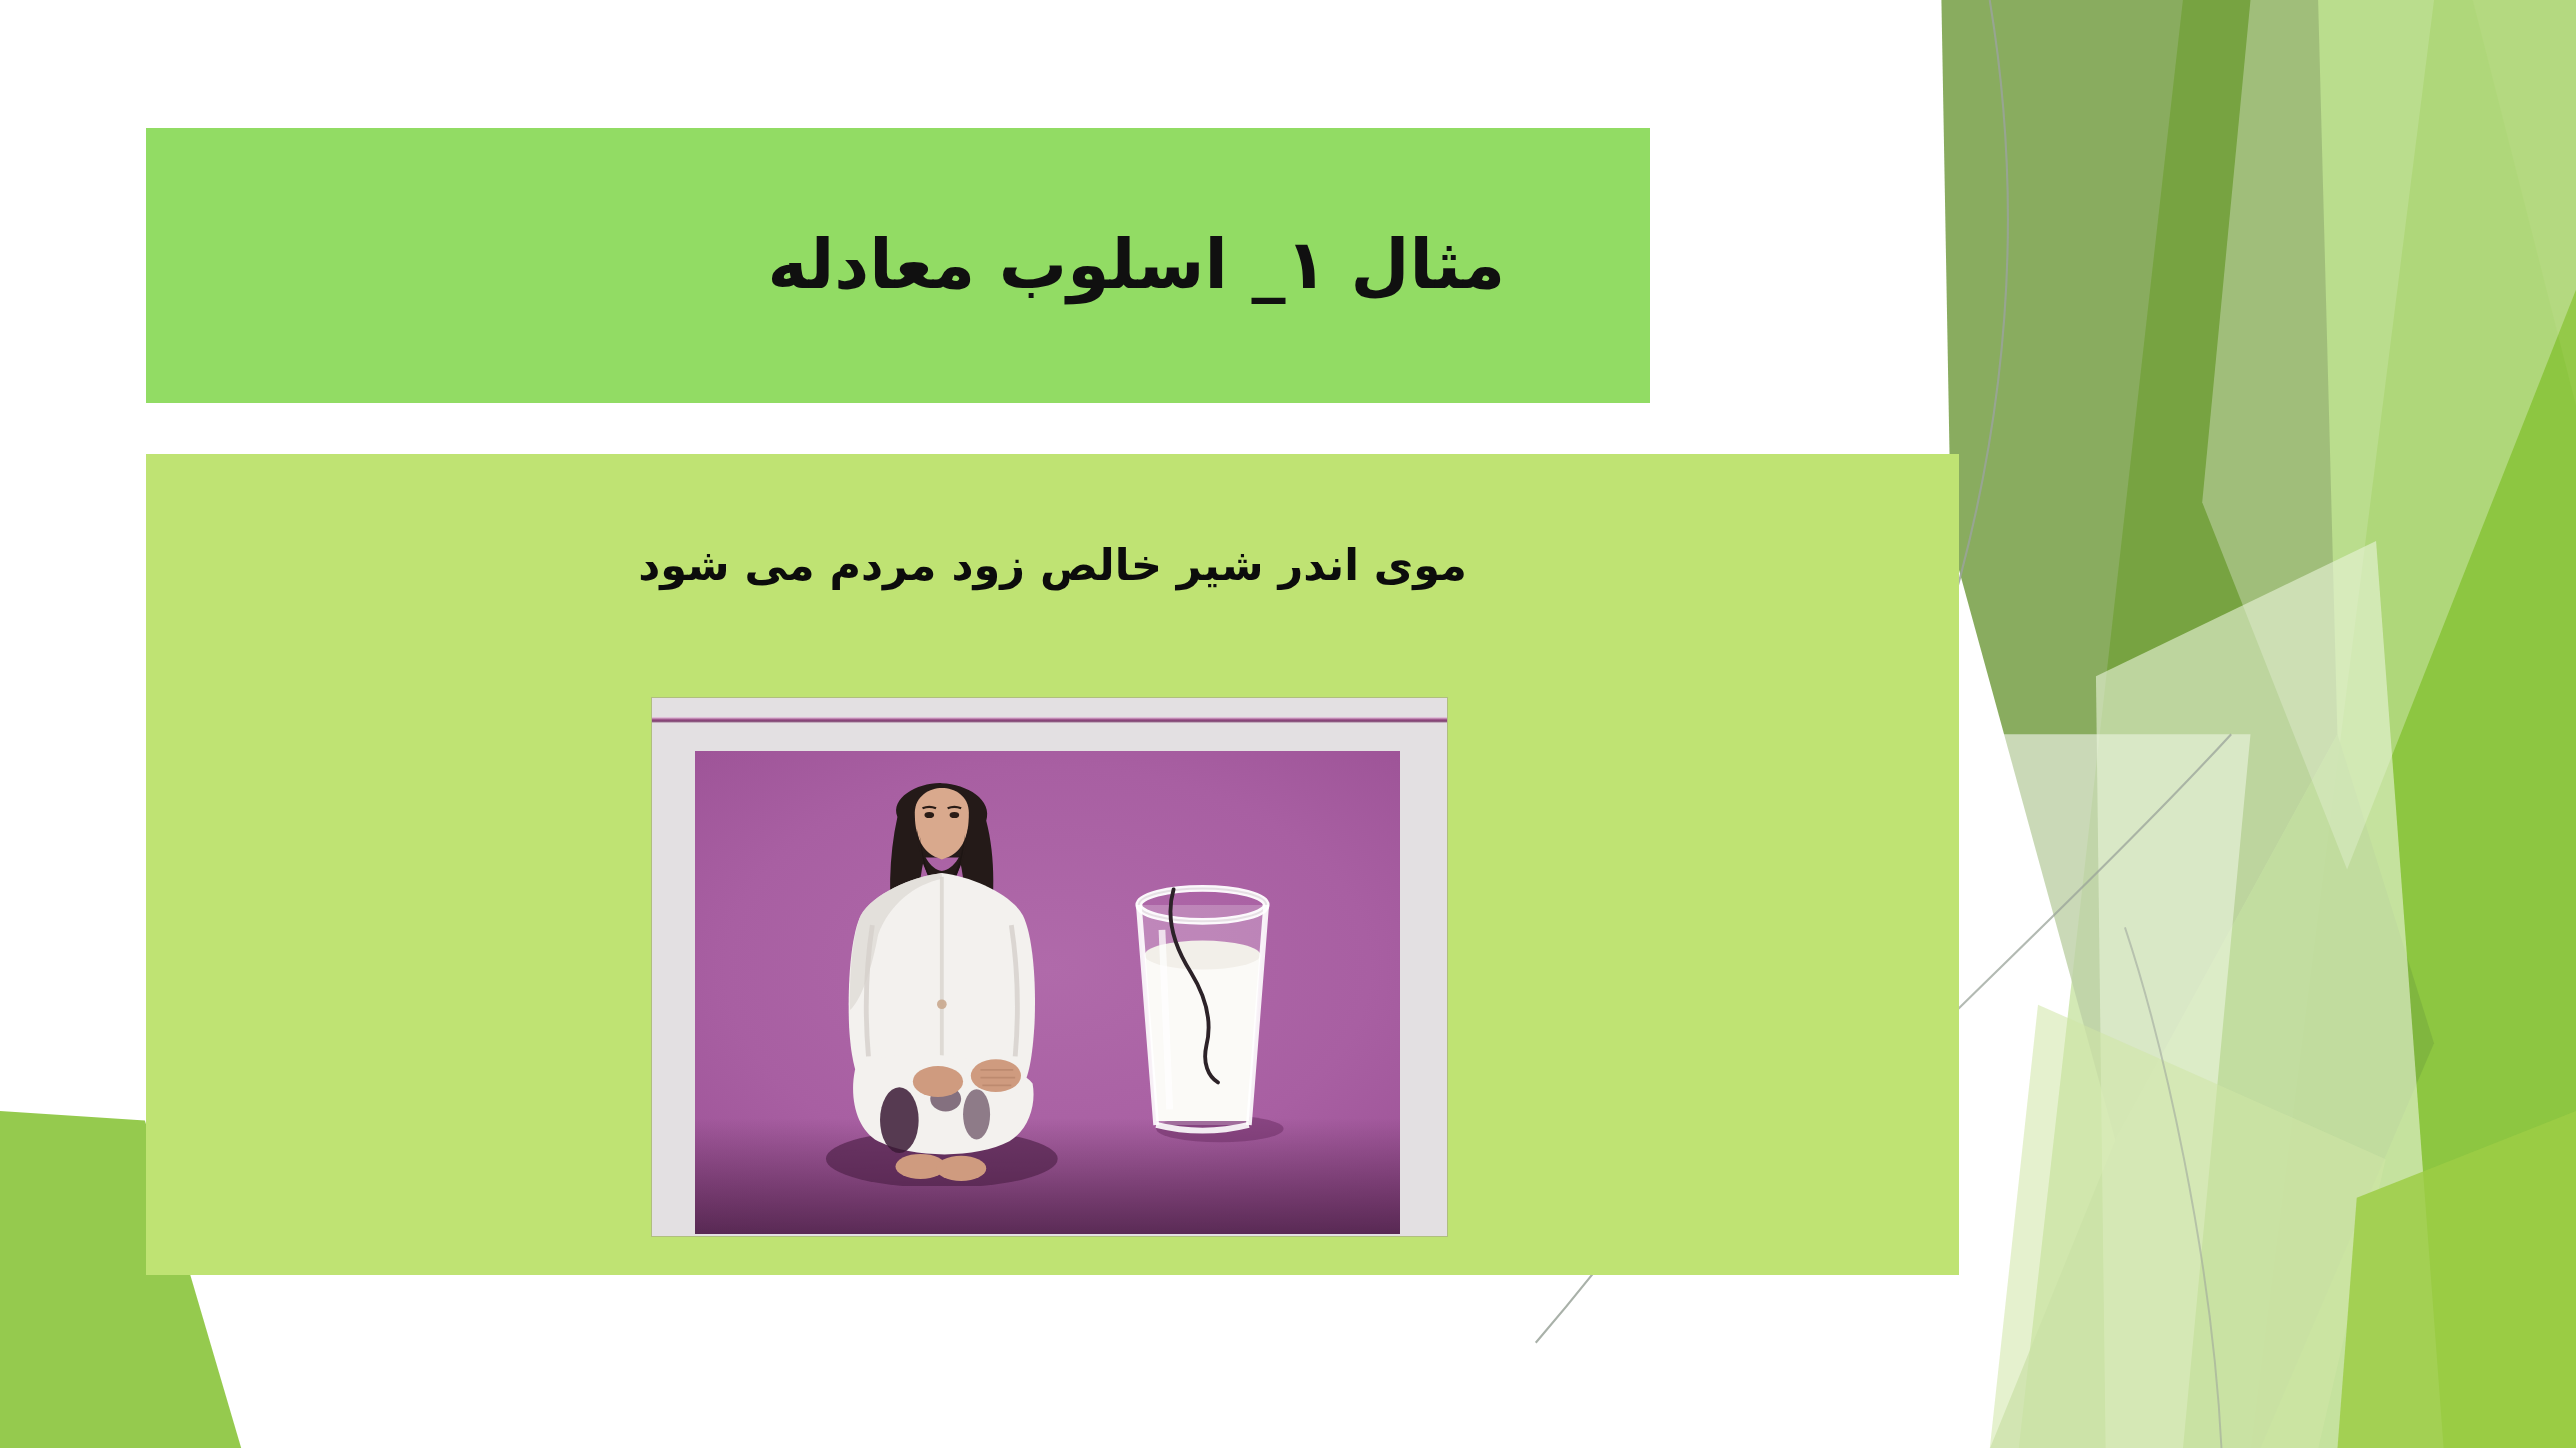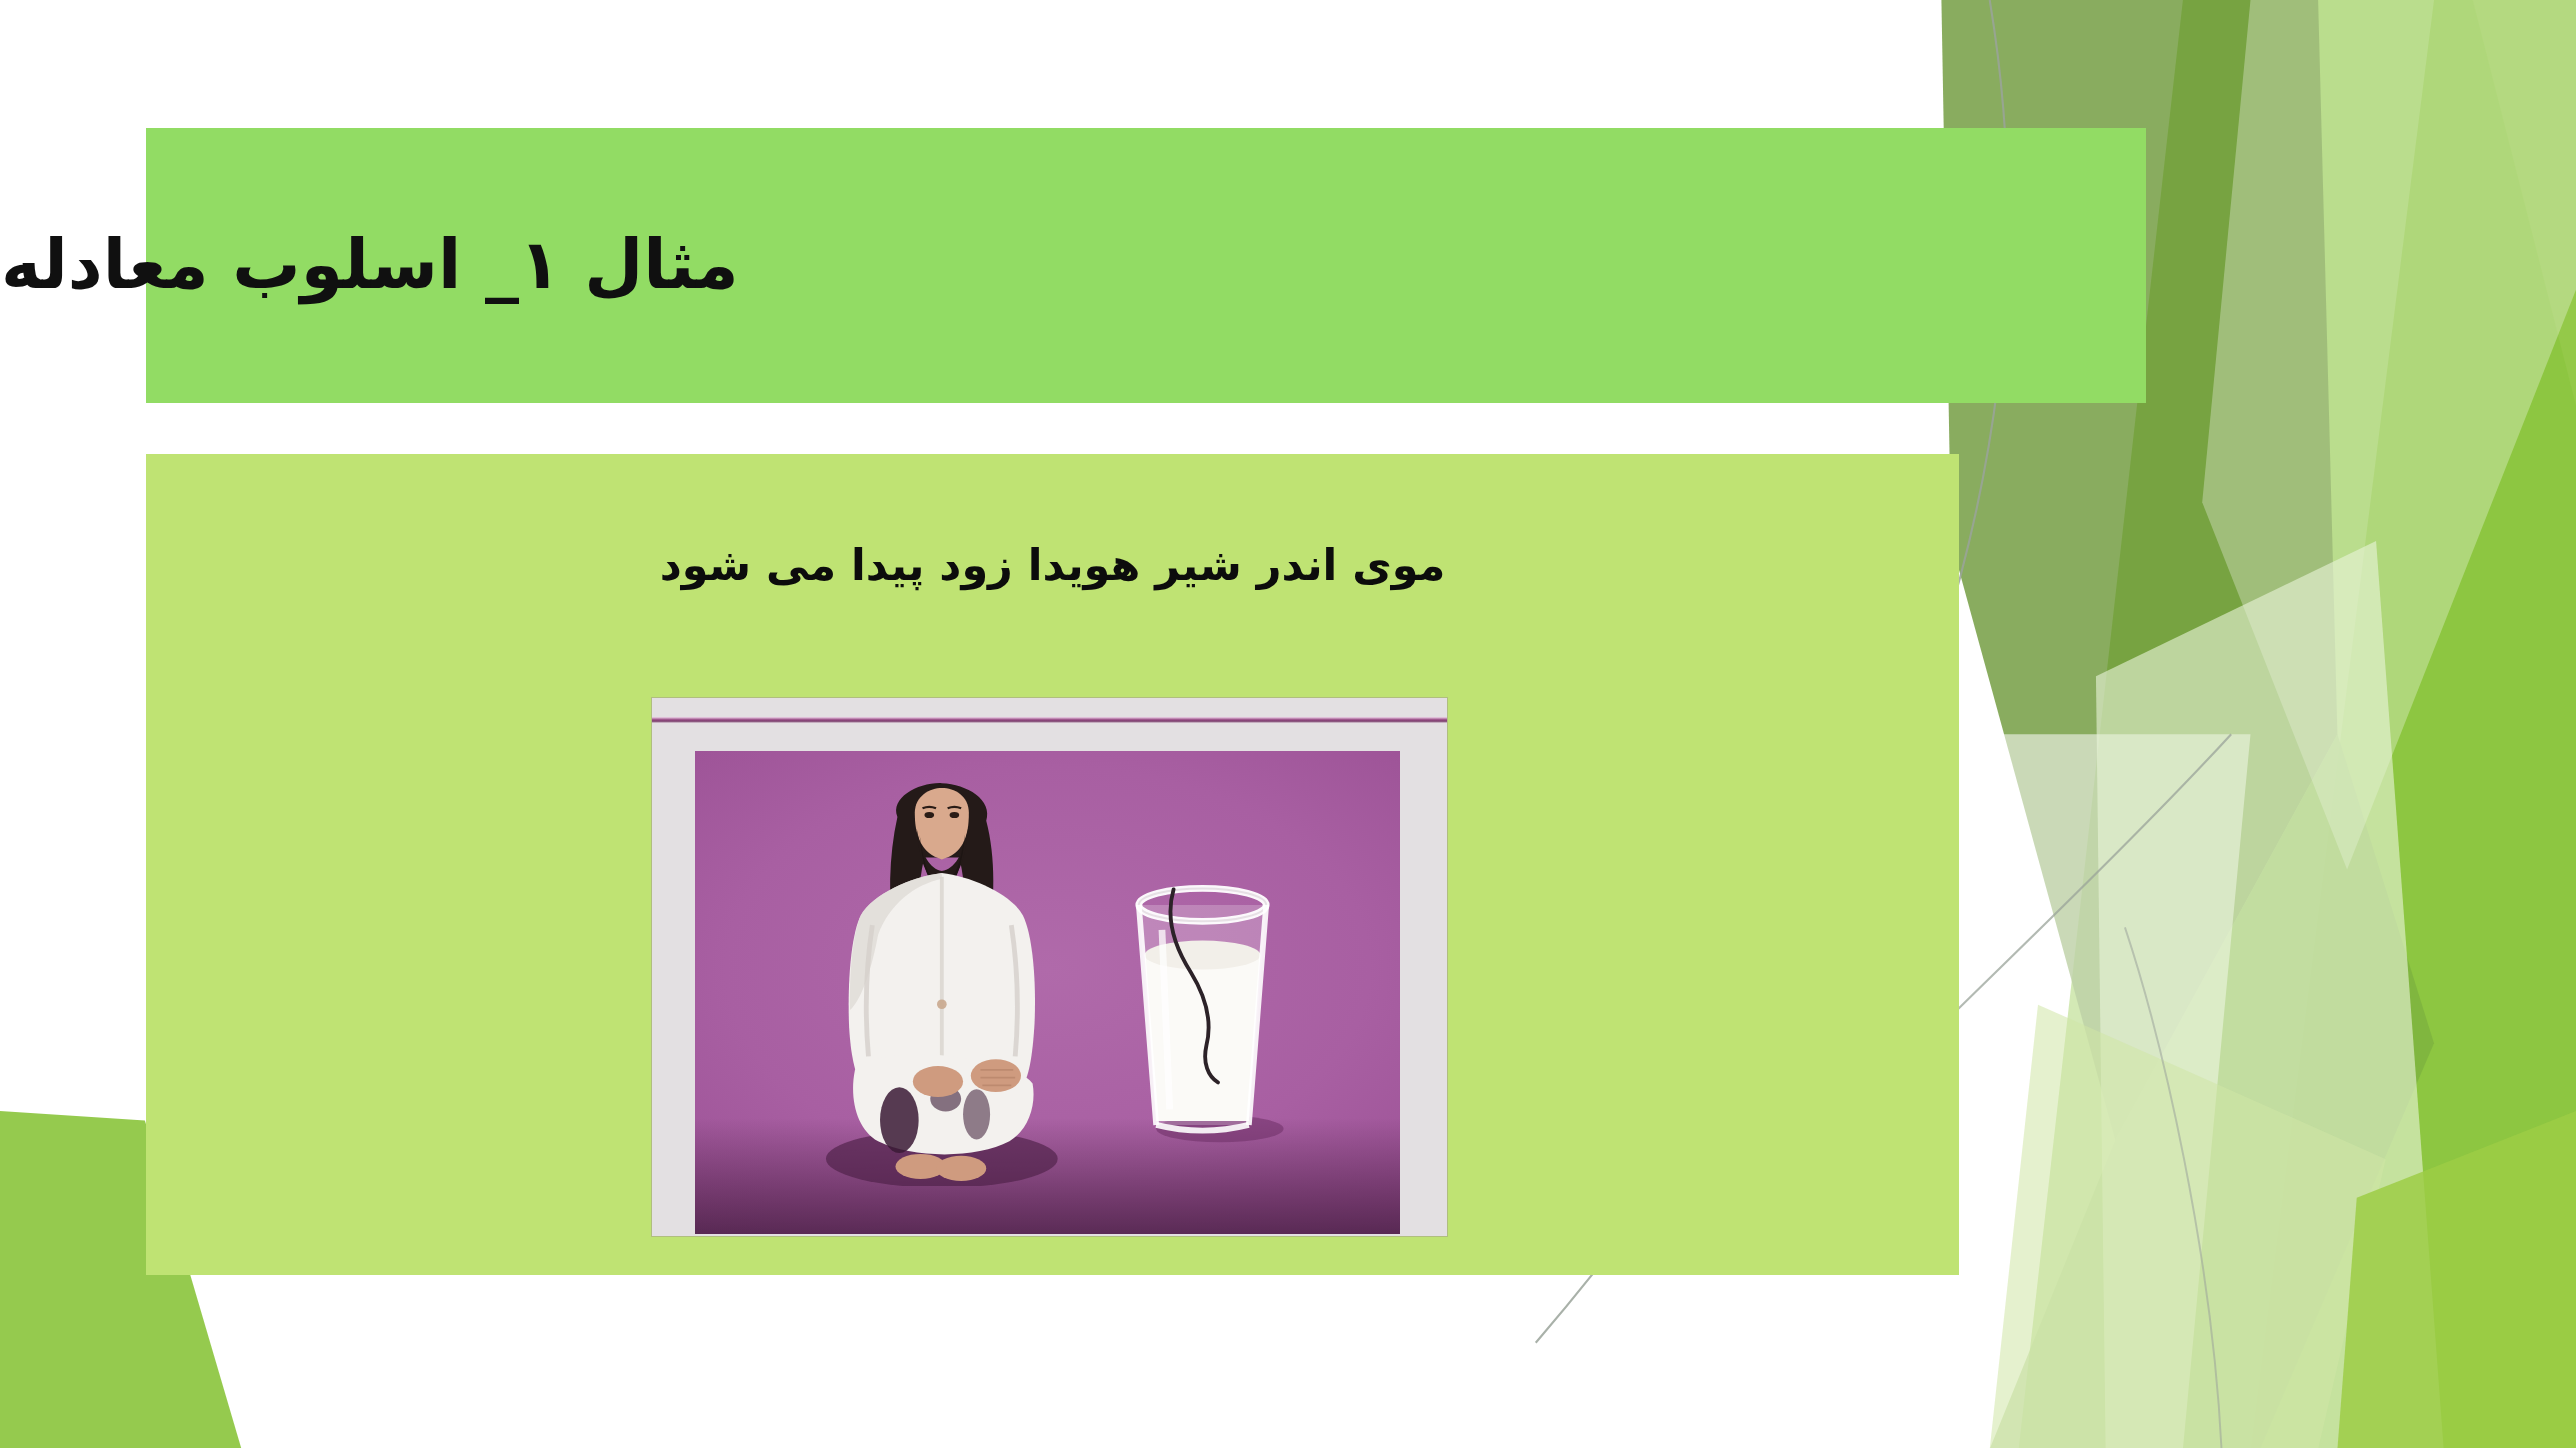--- a/index.html
+++ b/index.html
@@ -24,26 +24,26 @@
     width: 2576px;
     height: 1449px;
     pointer-events: none;
   }
 
   
   #title-bar {
     position: absolute;
     left: 146px;
     top: 128px;
-    width: 2000px;
+    width: 1504px;
     height: 275px;
     background: #92dc64;
     display: flex;
     align-items: center;
-    justify-content: flex-end;
+    justify-content: flex-start;
     box-sizing: border-box;
     z-index: 5;
   }
   #title-text {
     font-family: "DejaVu Sans", "Liberation Sans", sans-serif;
     font-size: 68px;
     font-weight: 700;
     color: #101010;
     line-height: 1.15;
     letter-spacing: 0px;
@@ -187,21 +187,21 @@
     <path d="M 2300,1500 C 2290,1300 2240,1080 2200,960" fill="none" stroke="#9aa39a" stroke-width="2" opacity="0.55"></path>
   </svg>
 
   <div id="title-bar">
     <div id="title-text">مثال ۱_ اسلوب معادله</div>
   </div>
 
   <div id="content-box">
 
     <div id="couplet">
-      <div class="hemistich" id="hemistich-2">موی اندر شیر هویدا زود پیدا می شود</div>
+      <div class="hemistich" id="hemistich-2">موی اندر شیر خالص زود مردم می شود</div>
     </div>
 
     <div id="photo-frame">
       <div id="photo-rule"></div>
       <div id="photo-field"></div>
 
       <svg class="figure" id="man" viewBox="0 0 290 420" aria-hidden="true">
 
         <ellipse cx="150" cy="392" rx="120" ry="30" fill="#4d2047" opacity="0.65"></ellipse>
 

